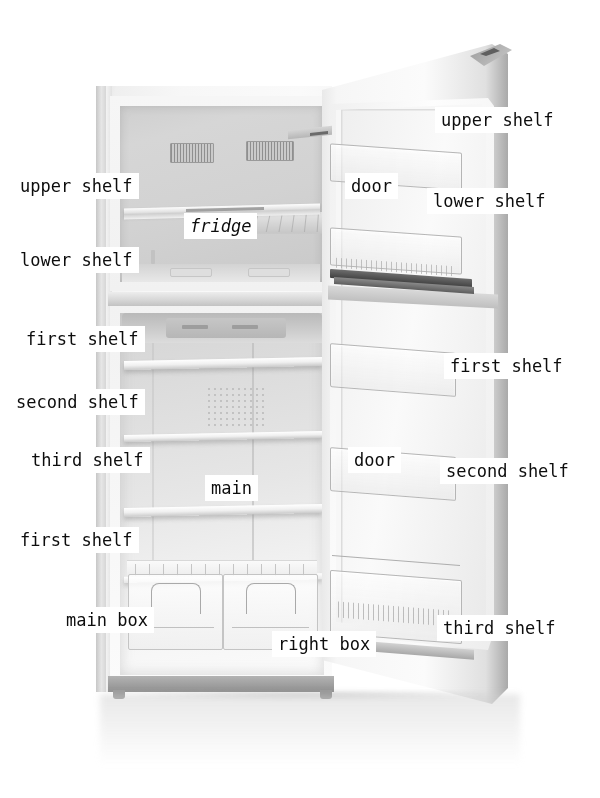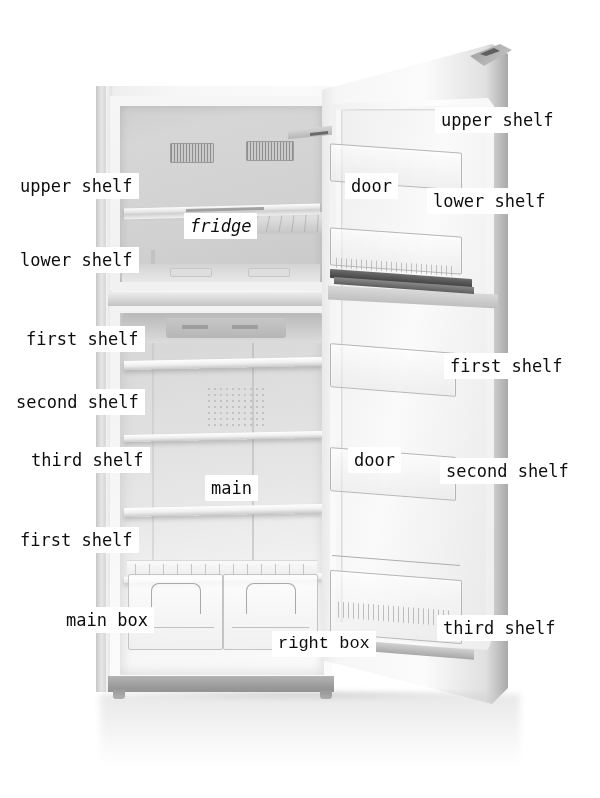--- a/index.html
+++ b/index.html
@@ -386,15 +386,15 @@
       <div class="lbl" style="left: 20px; top: 326px;">first shelf</div>
       <div class="lbl" style="left: 444px; top: 353px;">first shelf</div>
       <div class="lbl" style="left: 10px; top: 389px;">second shelf</div>
       <div class="lbl" style="left: 25px; top: 447px;">third shelf</div>
       <div class="lbl" style="left: 348px; top: 447px;">door</div>
       <div class="lbl" style="left: 440px; top: 458px;">second shelf</div>
       <div class="lbl" style="left: 205px; top: 475px;">main</div>
       <div class="lbl" style="left: 14px; top: 527px;">first shelf</div>
       <div class="lbl" style="left: 60px; top: 607px;">main box</div>
       <div class="lbl" style="left: 437px; top: 615px;">third shelf</div>
-      <div class="lbl" style="left: 272px; top: 631px; font-family: Liberation Mono, monospace;">right box</div>
+      <div class="lbl" style="left: 272px; top: 631px;">right box</div>
     </div>
 </div>
 
 </body></html>

